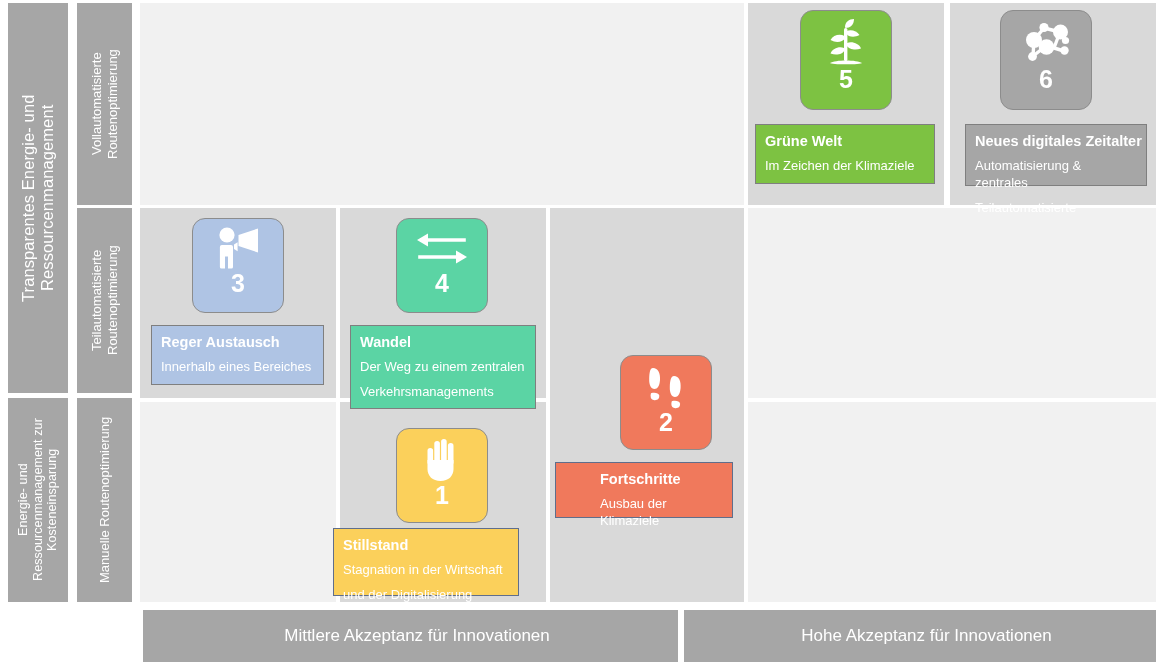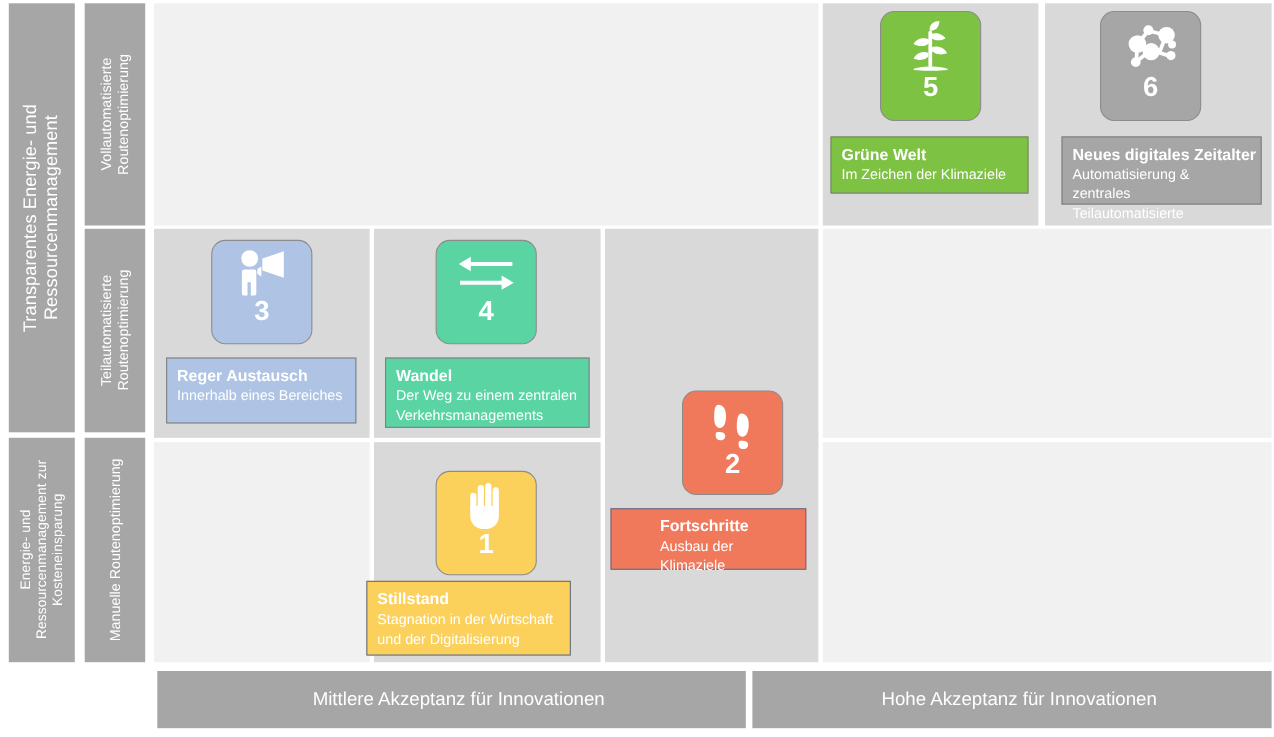--- a/index.html
+++ b/index.html
@@ -73,21 +73,21 @@
   .plate.grayborder { border-color: #7f7f7f; }
   .plate-title {
     font-size: 14.5px;
     font-weight: bold;
     line-height: 1.25;
     white-space: nowrap;
   }
   .plate-sub {
     font-size: 13px;
     line-height: 1.3;
-    margin-top: 1px;
+    margin-top: 8px;
   }
 </style>
 </head>
 <body>
 
 <div id="canvas">
 
   <div class="cell cell-light" style="left:140px; top:3px; width:604px; height:202px;"></div>
 
   <div class="cell cell-dark" style="left:748px; top:3px; width:196px; height:202px;"></div>
@@ -141,21 +141,21 @@
           <path d="M22.5 13 C27 11 33 13 35.5 17 C30 20 24 18.5 22.5 16 Z"></path>
           <path d="M20.5 18 C16 15.5 9 17 6.5 22 C12.5 25.5 19 23.5 20.5 21 Z"></path>
           <path d="M23 25 C28 23 35 25.5 37 30.5 C30.5 33 24.5 30.5 23 28 Z"></path>
           <path d="M20 30 C15 28 8.5 30.5 6.5 35.5 C13 38 19 35.5 20 33 Z"></path>
           <path d="M6 45 C11 41.5 33 41.5 38 45 C38 46.8 6 46.8 6 45 Z"></path>
         </g>
       </svg>
     </div>
     <span class="tile-num">5</span>
   </div>
-  <div class="plate grayborder" style="left:755px; top:124px; width:180px; height:52px; background:#7DC242;">
+  <div class="plate grayborder" style="left:755px; top:124px; width:180px; height:60px; background:#7DC242;">
     <div class="plate-title">Grüne Welt</div>
     <div class="plate-sub">Im Zeichen der Klimaziele</div>
   </div>
 
   <div class="tile" style="left:1000px; top:10px; width:92px; height:100px; background:#A6A6A6;">
     <div class="tile-icon">
       <svg width="52" height="50" viewBox="0 0 52 50">
         <g stroke="#ffffff" stroke-width="3.4" fill="none">
           <line x1="14" y1="22" x2="24" y2="10"></line>
           <line x1="24" y1="10" x2="40" y2="14"></line>
@@ -212,21 +212,21 @@
           <line x1="6" y1="29" x2="48" y2="29"></line>
         </g>
         <g fill="#ffffff">
           <path d="M3 12 L14 5.5 L14 18.5 Z"></path>
           <path d="M53 29 L42 22.5 L42 35.5 Z"></path>
         </g>
       </svg>
     </div>
     <span class="tile-num">4</span>
   </div>
-  <div class="plate grayborder" style="left:350px; top:325px; width:186px; height:64px; background:#5BD4A4;">
+  <div class="plate grayborder" style="left:350px; top:325px; width:186px; height:84px; background:#5BD4A4;">
     <div class="plate-title">Wandel</div>
     <div class="plate-sub">Der Weg zu einem zentralen</div>
     <div class="plate-sub">Verkehrsmanagements</div>
   </div>
 
   <div class="tile" style="left:620px; top:355px; width:92px; height:95px; background:#F0795C;">
     <div class="tile-icon" style="height:56px;">
       <svg width="44" height="50" viewBox="0 0 44 50">
         <g fill="#ffffff">
           <path d="M9 6 C14 6 16.5 11 16 18 C15.6 24 13.5 27 10.5 27 C7 27 5 23 5.2 17 C5.4 10.5 6 6 9 6 Z"></path>

